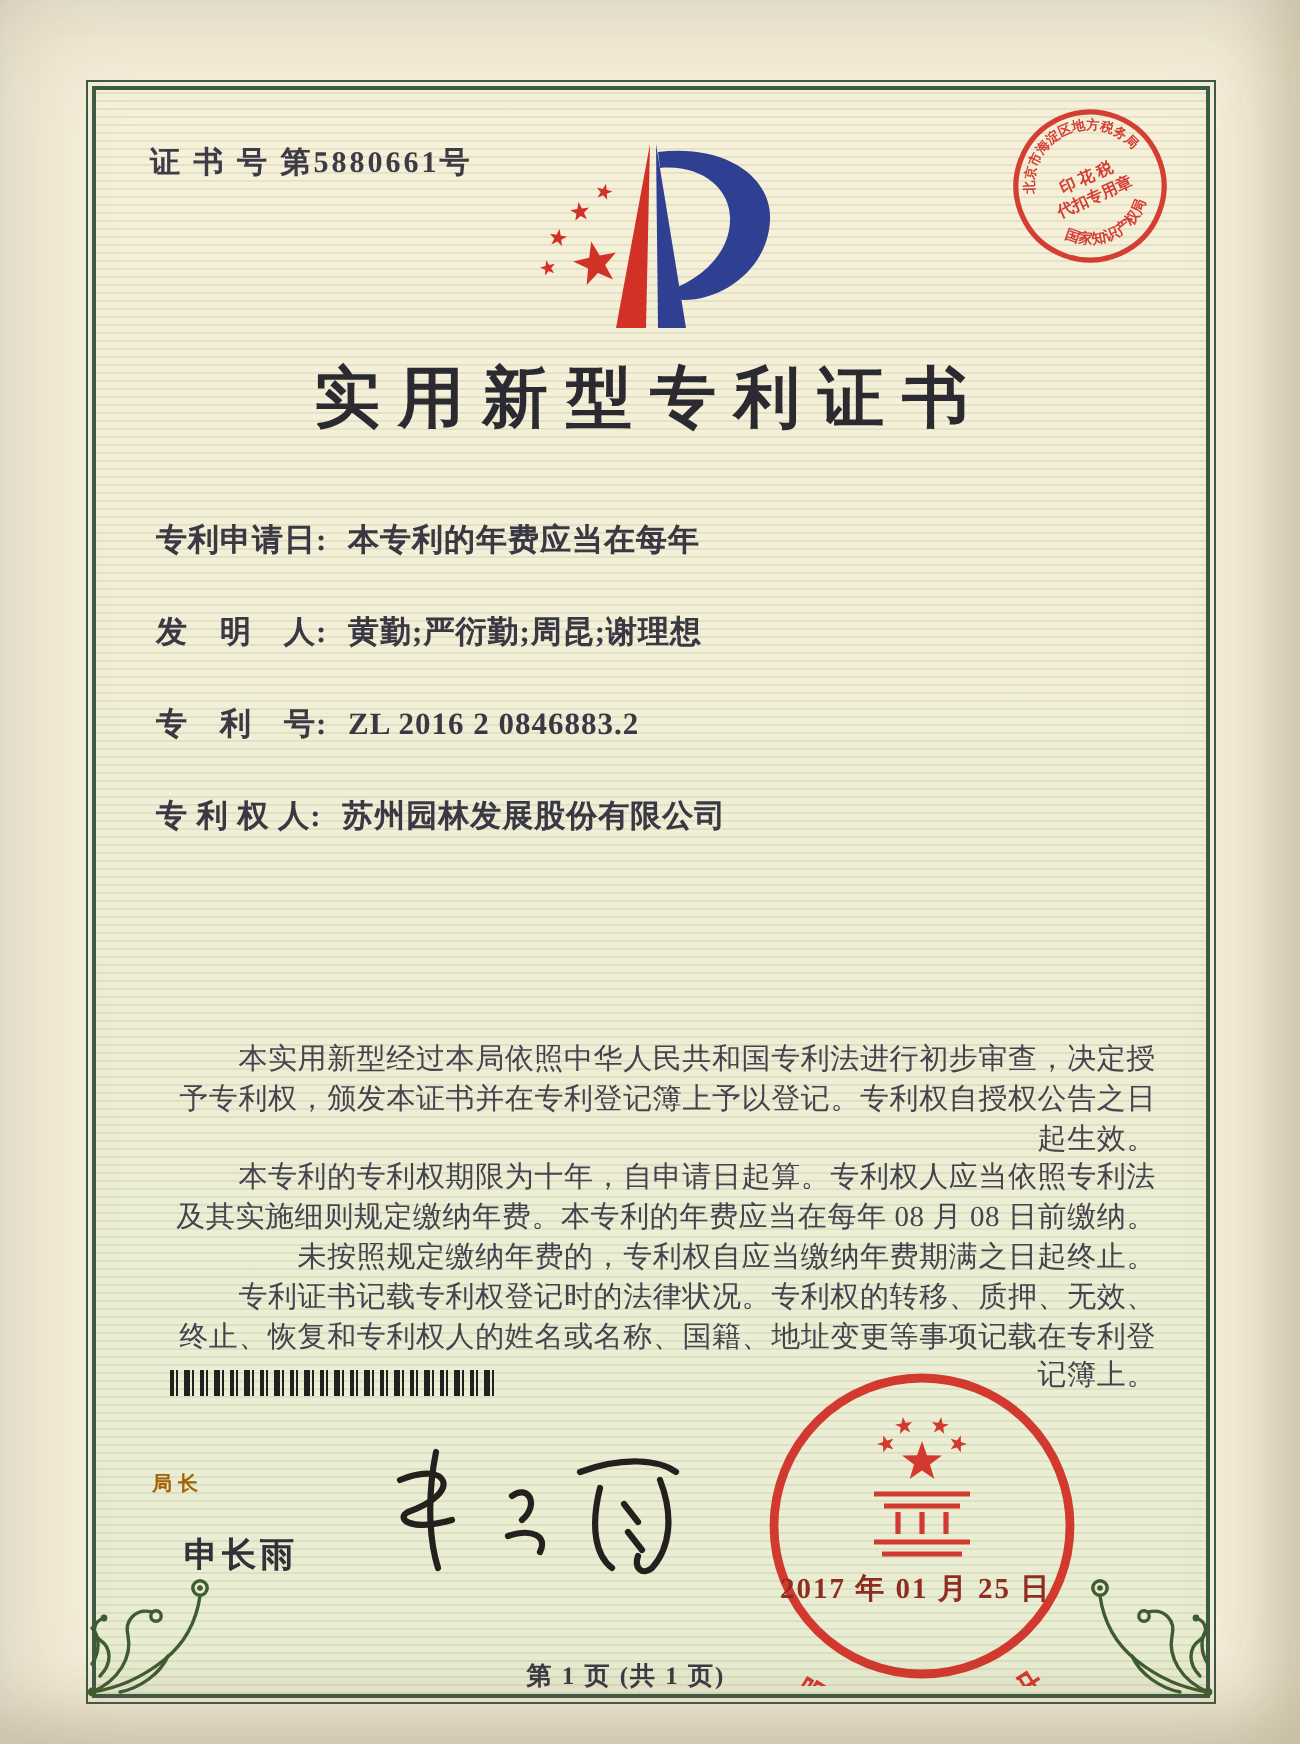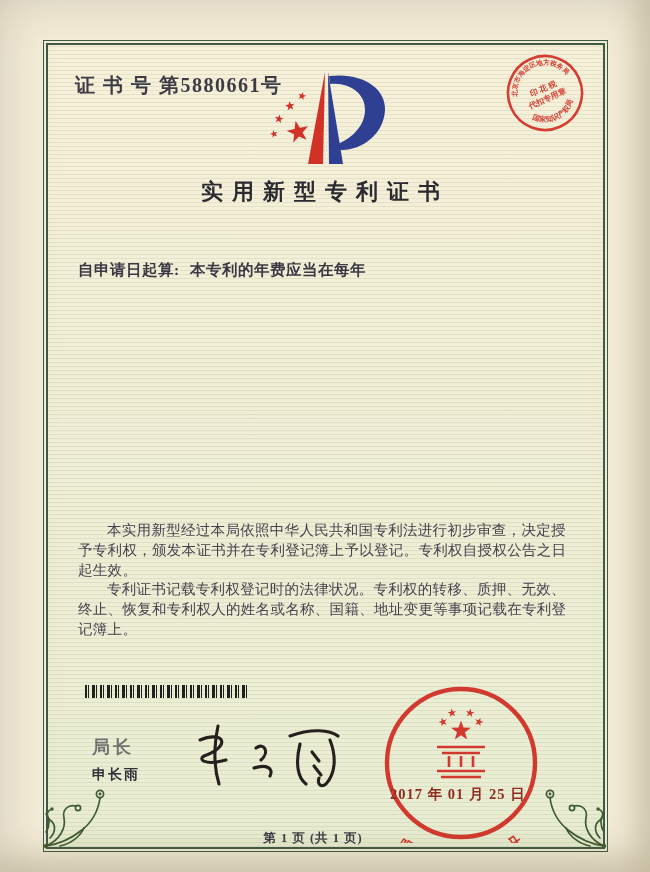--- a/index.html
+++ b/index.html
@@ -10,34 +10,34 @@
   
   .frame{position:absolute;left:43px;top:40px;width:563px;height:810px;border:1px solid #3c5a44;z-index:0;}
   .frame-inner{position:absolute;inset:2px;border:2px solid #3d5b45;}
   .frame-bg{position:absolute;inset:4px;
     background:
       repeating-linear-gradient(0deg, rgba(152,176,112,.20) 0 1px, rgba(255,255,255,0) 1px 4px),
       linear-gradient(180deg,#f7f0db 0%,#f4efd9 28%,#efeed7 55%,#e9edd3 100%);}
   .ornament{position:absolute;z-index:1;}
   .ornament.right{transform:scaleX(-1);}
   
-  .cert-no{position:absolute;left:75px;top:72px;font-size:20px;letter-spacing:1.5px;color:#3d3b46;font-weight:600;z-index:2;}
+  .cert-no{position:absolute;left:75px;top:72px;font-size:15px;letter-spacing:1.5px;color:#3d3b46;font-weight:600;z-index:2;}
   .logo{position:absolute;left:246px;top:66px;width:158px;height:104px;z-index:2;}
   .tax-stamp{position:absolute;left:503px;top:51px;width:84px;height:84px;transform:rotate(-24deg);opacity:.93;z-index:2;}
-  .title{position:absolute;left:0;right:0;top:177px;text-align:center;font-size:22px;font-weight:700;
+  .title{position:absolute;left:0;right:0;top:177px;text-align:center;font-size:33px;font-weight:700;
     letter-spacing:9px;color:#2b2a31;z-index:2;}
   .fields{position:absolute;left:78px;top:260px;z-index:2;}
   .field-row{height:46px;font-size:15.5px;color:#3a3843;font-weight:600;letter-spacing:.5px;}
   .f-label{margin-right:6px;}
   .paras{position:absolute;left:78px;top:521px;width:500px;z-index:2;}
-  .paras p{margin:0;text-indent:2em;font-size:14.5px;line-height:19.8px;color:#46424e;letter-spacing:.3px;}
+  .paras p{margin:0;text-indent:2em;font-size:14.5px;line-height:19.8px;color:#46424e;letter-spacing:.3px;text-align:right;}
   .barcode{position:absolute;left:85px;top:685px;width:164px;height:13px;z-index:2;
     background:repeating-linear-gradient(90deg,#20201f 0 2px,transparent 2px 3px,#20201f 3px 4px,transparent 4px 7px,#20201f 7px 10px,transparent 10px 11px,#20201f 11px 12px,transparent 12px 15px);}
-  .sig-title{position:absolute;left:92px;top:735px;font-size:18px;font-weight:600;color:#737373;letter-spacing:3px;z-index:2;}
-  .sig-name{position:absolute;left:92px;top:766px;font-size:14px;font-weight:600;color:#323039;letter-spacing:2px;z-index:2;}
+  .sig-title{position:absolute;left:76px;top:735px;font-size:10px;font-weight:600;color:#a16207;letter-spacing:3px;z-index:2;}
+  .sig-name{position:absolute;left:92px;top:766px;font-size:17px;font-weight:600;color:#323039;letter-spacing:2px;z-index:2;}
   .signature{position:absolute;left:190px;top:718px;width:150px;height:72px;z-index:2;}
   .office-seal{position:absolute;left:381px;top:683px;width:160px;height:160px;opacity:.95;z-index:2;}
   .seal-date{position:absolute;left:390px;top:785px;font-size:14.5px;font-weight:700;color:#8f2e20;letter-spacing:1px;z-index:3;}
   .page-num{position:absolute;left:0;right:0;top:830px;text-align:center;transform:translateX(-12px);
     font-size:12.5px;color:#3c3a45;font-weight:600;letter-spacing:1px;z-index:2;}
   .red{fill:#d23127;}
   .blue{fill:#2f3f92;}
 </style>
 </head>
 <body>
@@ -116,27 +116,40 @@
       <textPath href="#taxBot" startOffset="50%">国家知识产权局</textPath>
     </text>
     <text x="42" y="40" fill="#d23127" font-size="8" font-weight="bold" text-anchor="middle">印 花 税</text>
     <text x="42" y="50.5" fill="#d23127" font-size="8" font-weight="bold" text-anchor="middle">代扣专用章</text>
   </svg>
 
   <div class="title">实用新型专利证书</div>
 
   <div class="fields">
     <div class="field-row">
-      <span class="f-label">自申请日起算:</span>
+      <span class="f-label">专利申请日:</span>
       <span class="f-value">本专利的年费应当在每年</span>
+    </div>
+    <div class="field-row">
+      <span class="f-label">发　明　人:</span>
+      <span class="f-value">黄勤;严衍勤;周昆;谢理想</span>
+    </div>
+    <div class="field-row">
+      <span class="f-label">专　利　号:</span>
+      <span class="f-value">ZL 2016 2 0846883.2</span>
+    </div>
+    <div class="field-row">
+      <span class="f-label">专 利 权 人:</span>
+      <span class="f-value">苏州园林发展股份有限公司</span>
     </div>
   </div>
 
   <div class="paras">
     <p>本实用新型经过本局依照中华人民共和国专利法进行初步审查，决定授予专利权，颁发本证书并在专利登记簿上予以登记。专利权自授权公告之日起生效。</p>
+    <p>本专利的专利权期限为十年，自申请日起算。专利权人应当依照专利法及其实施细则规定缴纳年费。本专利的年费应当在每年 08 月 08 日前缴纳。未按照规定缴纳年费的，专利权自应当缴纳年费期满之日起终止。</p>
     <p>专利证书记载专利权登记时的法律状况。专利权的转移、质押、无效、终止、恢复和专利权人的姓名或名称、国籍、地址变更等事项记载在专利登记簿上。</p>
   </div>
 
   <div class="barcode"></div>
 
   <div class="sig-title">局长</div>
   <div class="sig-name">申长雨</div>
 
   <svg class="signature" viewBox="0 0 150 72">
     <g stroke="#24201d" stroke-width="3.1" fill="none" stroke-linecap="round" stroke-linejoin="round">

